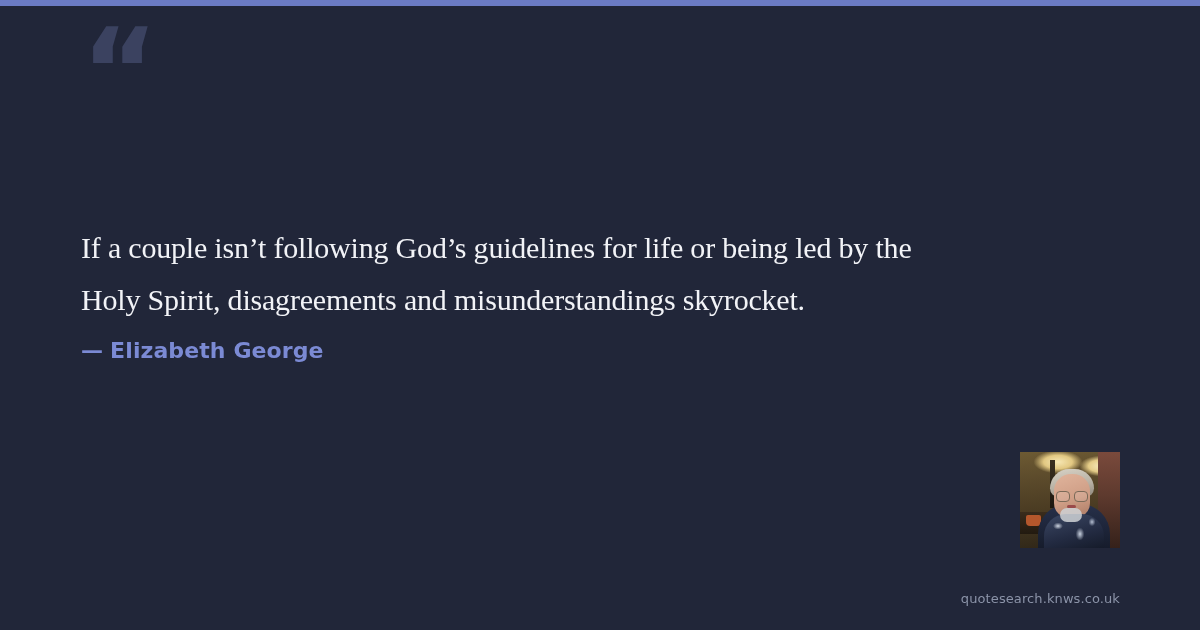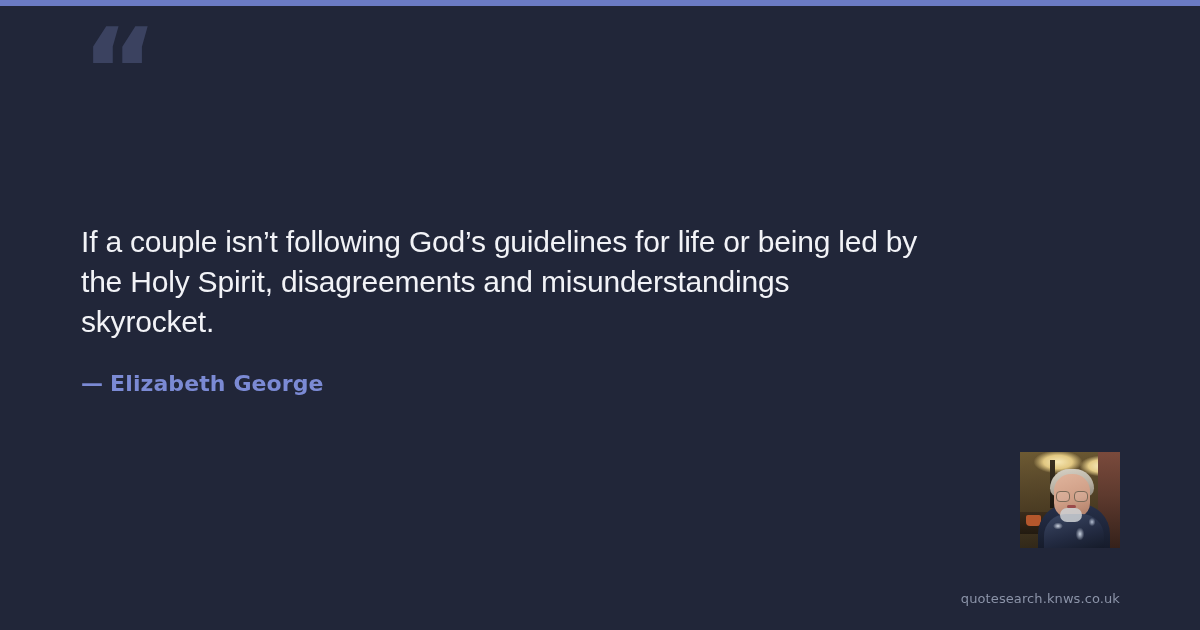--- a/index.html
+++ b/index.html
@@ -41,31 +41,31 @@
 
   
   .quote-block {
     position: absolute;
     left: 81px;
     top: 222px;
     width: 900px;
   }
 
   .quote-text {
-    font-family: Liberation Sans, sans-serif;
+    font-family: Liberation Serif, serif;
     font-size: 30px;
     font-weight: 400;
-    line-height: 40px;
+    line-height: 52px;
     color: #f2f3f7;
     letter-spacing: -0.2px;
     max-width: 845px;
   }
 
   .quote-author {
-    margin-top: 29px;
+    margin-top: 12px;
     font-family: "DejaVu Sans", sans-serif;
     font-size: 22px;
     font-weight: 700;
     color: #7b8ad4;
     letter-spacing: 0.1px;
     white-space: nowrap;
   }
 
   .quote-author .dash {
     margin-right: 7px;

